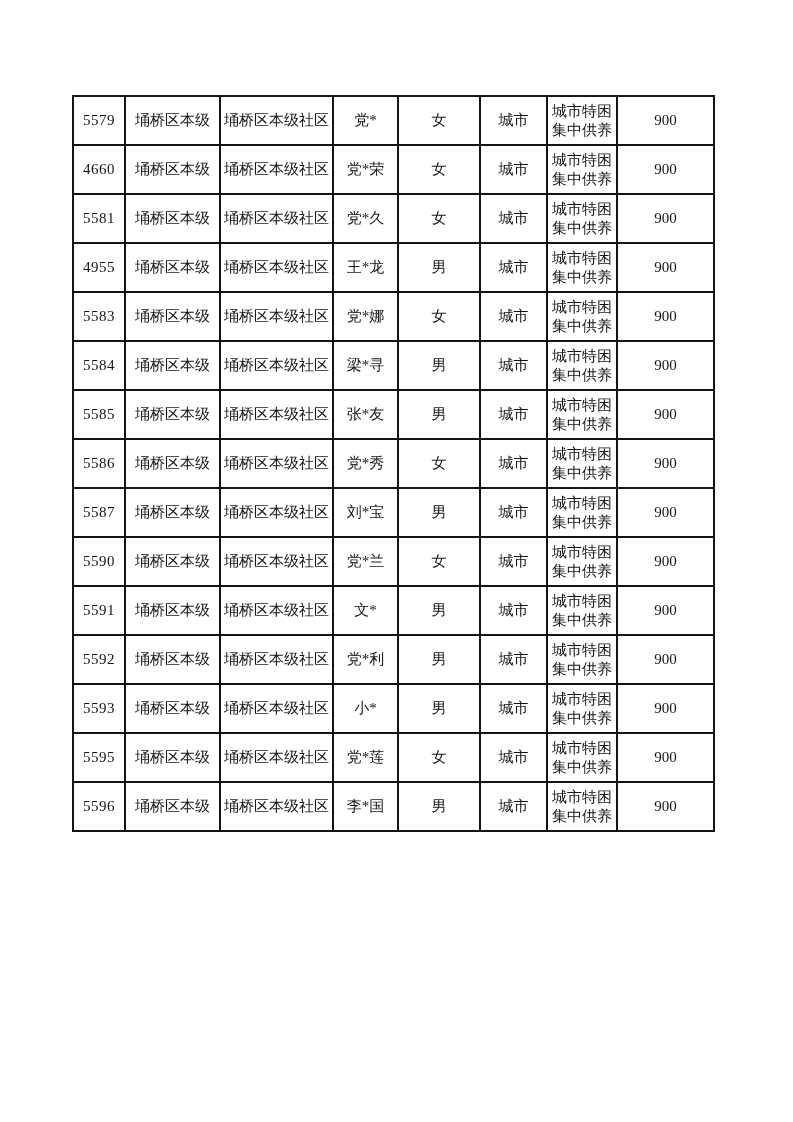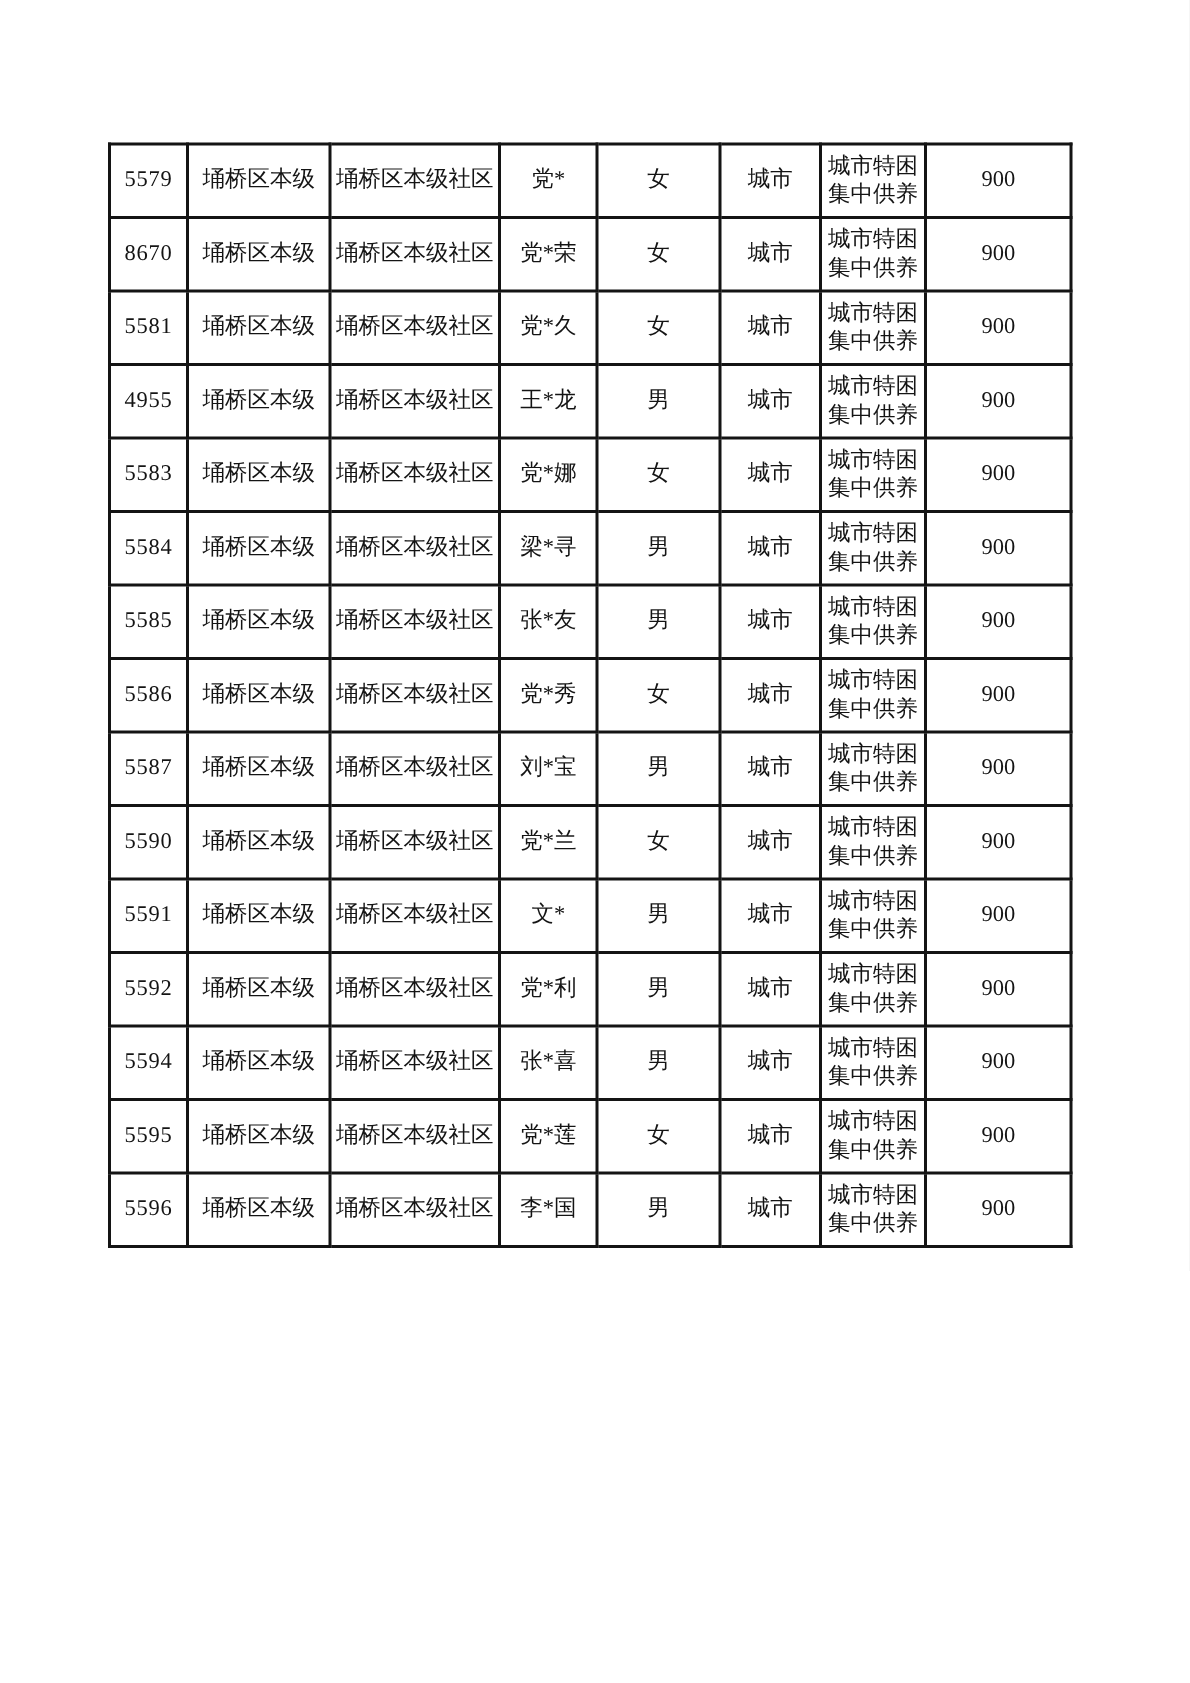--- a/index.html
+++ b/index.html
@@ -59,21 +59,21 @@
     <td class="cell-serial">5579</td>
     <td class="cell-district">埇桥区本级</td>
     <td class="cell-community">埇桥区本级社区</td>
     <td class="cell-name">党*</td>
     <td class="cell-gender">女</td>
     <td class="cell-urban-rural">城市</td>
     <td class="cell-category">城市特困集中供养</td>
     <td class="cell-amount">900</td>
   </tr>
         <tr>
-    <td class="cell-serial">8670</td>
+    <td class="cell-serial">4660</td>
     <td class="cell-district">埇桥区本级</td>
     <td class="cell-community">埇桥区本级社区</td>
     <td class="cell-name">党*荣</td>
     <td class="cell-gender">女</td>
     <td class="cell-urban-rural">城市</td>
     <td class="cell-category">城市特困集中供养</td>
     <td class="cell-amount">900</td>
   </tr>
         <tr>
     <td class="cell-serial">5581</td>
@@ -169,24 +169,24 @@
     <td class="cell-serial">5592</td>
     <td class="cell-district">埇桥区本级</td>
     <td class="cell-community">埇桥区本级社区</td>
     <td class="cell-name">党*利</td>
     <td class="cell-gender">男</td>
     <td class="cell-urban-rural">城市</td>
     <td class="cell-category">城市特困集中供养</td>
     <td class="cell-amount">900</td>
   </tr>
         <tr>
-    <td class="cell-serial">5594</td>
-    <td class="cell-district">埇桥区本级</td>
-    <td class="cell-community">埇桥区本级社区</td>
-    <td class="cell-name">张*喜</td>
+    <td class="cell-serial">5593</td>
+    <td class="cell-district">埇桥区本级</td>
+    <td class="cell-community">埇桥区本级社区</td>
+    <td class="cell-name">小*</td>
     <td class="cell-gender">男</td>
     <td class="cell-urban-rural">城市</td>
     <td class="cell-category">城市特困集中供养</td>
     <td class="cell-amount">900</td>
   </tr>
         <tr>
     <td class="cell-serial">5595</td>
     <td class="cell-district">埇桥区本级</td>
     <td class="cell-community">埇桥区本级社区</td>
     <td class="cell-name">党*莲</td>

